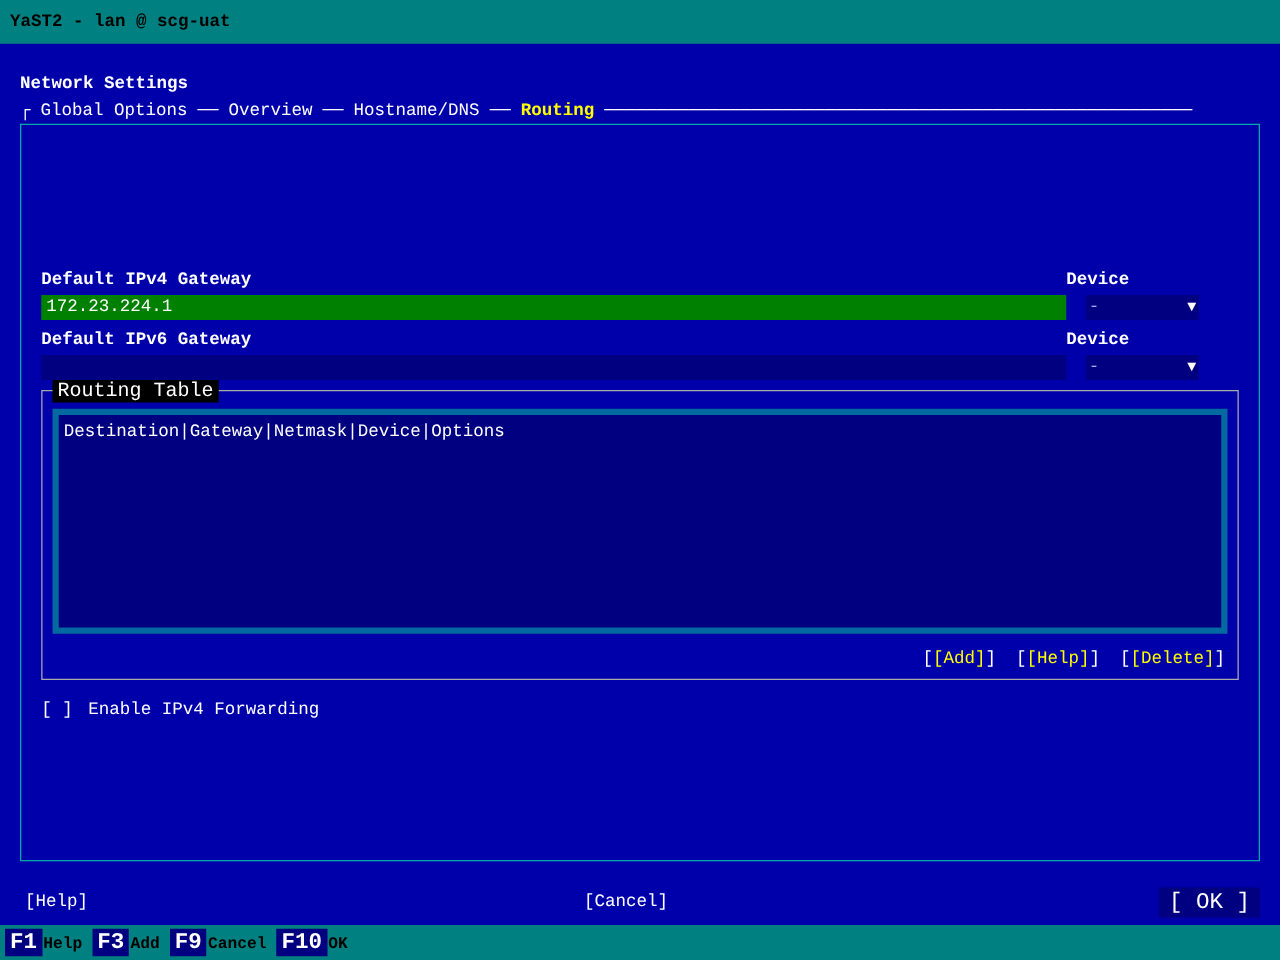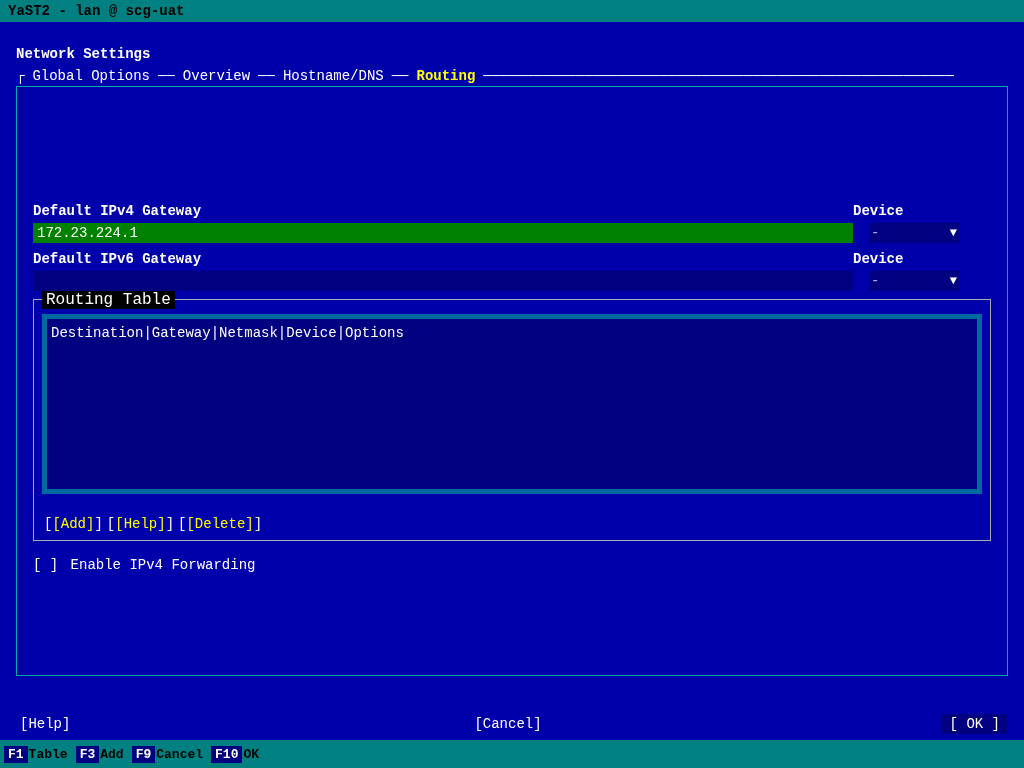--- a/index.html
+++ b/index.html
@@ -13,21 +13,21 @@
       overflow: hidden;
       position: relative;
     }
 
     
     #title-bar {
       background: #008080;
       color: #000000;
       padding: 2px 8px;
       font-weight: bold;
-      height: 22px;
+      height: 35px;
       display: flex;
       align-items: center;
     }
 
     
     #main-content {
       padding: 24px 16px;
       position: relative;
     }
 
@@ -266,21 +266,21 @@
       height: 28px;
       padding: 2px 4px;
       gap: 0;
     }
 
     .fn-key {
       background: #000080;
       color: #ffffff;
       padding: 1px 4px;
       font-family: 'Courier New', Courier, monospace;
-      font-size: 13px;
+      font-size: 18px;
       font-weight: bold;
       margin-right: 1px;
       cursor: pointer;
       border: none;
     }
 
     .fn-label {
       color: #000000;
       font-family: 'Courier New', Courier, monospace;
       font-size: 13px;
@@ -366,21 +366,21 @@
 
     </div>
 
     <div id="routing-table-section" style="border: 1px solid #aaaaaa; padding: 8px 8px 4px 8px; position: relative; margin-top: 8px;">
       <span id="routing-table-legend" style="position: absolute; top: -9px; left: 8px; background: #000000; padding: 0 4px; color: #ffffff; font-size: 16px;">Routing Table</span>
 
       <div id="routing-table-content" style="background: #000080; border: 5px solid #0369a1; min-height: 180px; padding: 4px; color: #ffffff; margin-top: 6px;">
         <div id="routing-table-header" style="color: #ffffff; padding: 2px 0;">Destination|Gateway|Netmask|Device|Options</div>
       </div>
 
-      <div id="action-buttons" style="display: flex; justify-content: flex-start; margin-top: 18px; gap: 0;">
+      <div id="action-buttons" style="display: flex; justify-content: flex-end; margin-top: 8px; gap: 12px;">
         <button class="action-btn" style="background: #0000aa; color: #ffffff; border: none; font-family: 'Courier New', Courier, monospace; font-size: 14px; cursor: pointer; padding: 4px 2px;">
           <span class="action-btn-bracket">[</span><span class="action-btn-text" style="color: #ffff00;">[Add]</span><span class="action-btn-bracket">]</span>
         </button>
         <button class="action-btn" style="background: #0000aa; color: #ffffff; border: none; font-family: 'Courier New', Courier, monospace; font-size: 14px; cursor: pointer; padding: 4px 2px;">
           <span class="action-btn-bracket">[</span><span class="action-btn-text" style="color: #ffff00;">[Help]</span><span class="action-btn-bracket">]</span>
         </button>
         <button class="action-btn" style="background: #0000aa; color: #ffffff; border: none; font-family: 'Courier New', Courier, monospace; font-size: 14px; cursor: pointer; padding: 4px 2px;">
           <span class="action-btn-bracket">[</span><span class="action-btn-text" style="color: #ffff00;">[Delete]</span><span class="action-btn-bracket">]</span>
         </button>
       </div>
@@ -394,25 +394,25 @@
         </label>
       </div>
     </div>
 
   </div>
 </div>
 
 <div id="bottom-bar" style="position: absolute; bottom: 30px; left: 0; right: 0; display: flex; justify-content: space-between; padding: 4px 16px; color: #ffffff;">
   <button class="bottom-btn" style="background: #0000aa; color: #ffffff; border: none; font-family: 'Courier New', Courier, monospace; font-size: 14px; cursor: pointer; padding: 2px 4px;">[Help]</button>
   <button class="cancel-btn" style="background: #0000aa; color: #ffffff; border: none; font-family: 'Courier New', Courier, monospace; font-size: 14px; cursor: pointer; padding: 2px 4px;">[Cancel]</button>
-  <button class="ok-btn" style="background: #000080; color: #ffffff; border: none; font-family: 'Courier New', Courier, monospace; font-size: 14px; cursor: pointer; padding: 2px 8px;">[ OK ]</button>
+  <button class="ok-btn" style="background: #000080; color: #ffffff; border: none; font-family: 'Courier New', Courier, monospace; font-size: 18px; cursor: pointer; padding: 2px 8px;">[ OK ]</button>
 </div>
 
 <div id="fn-bar" style="position: absolute; bottom: 0; left: 0; right: 0; background: #008080; display: flex; align-items: center; height: 28px; padding: 2px 4px;">
   <button class="fn-key">F1</button>
-  <span class="fn-label">Table</span>
+  <span class="fn-label">Help</span>
   <button class="fn-key">F3</button>
   <span class="fn-label">Add</span>
   <button class="fn-key">F9</button>
   <span class="fn-label">Cancel</span>
   <button class="fn-key">F10</button>
   <span class="fn-label">OK</span>
 </div>
 
 </body></html>

